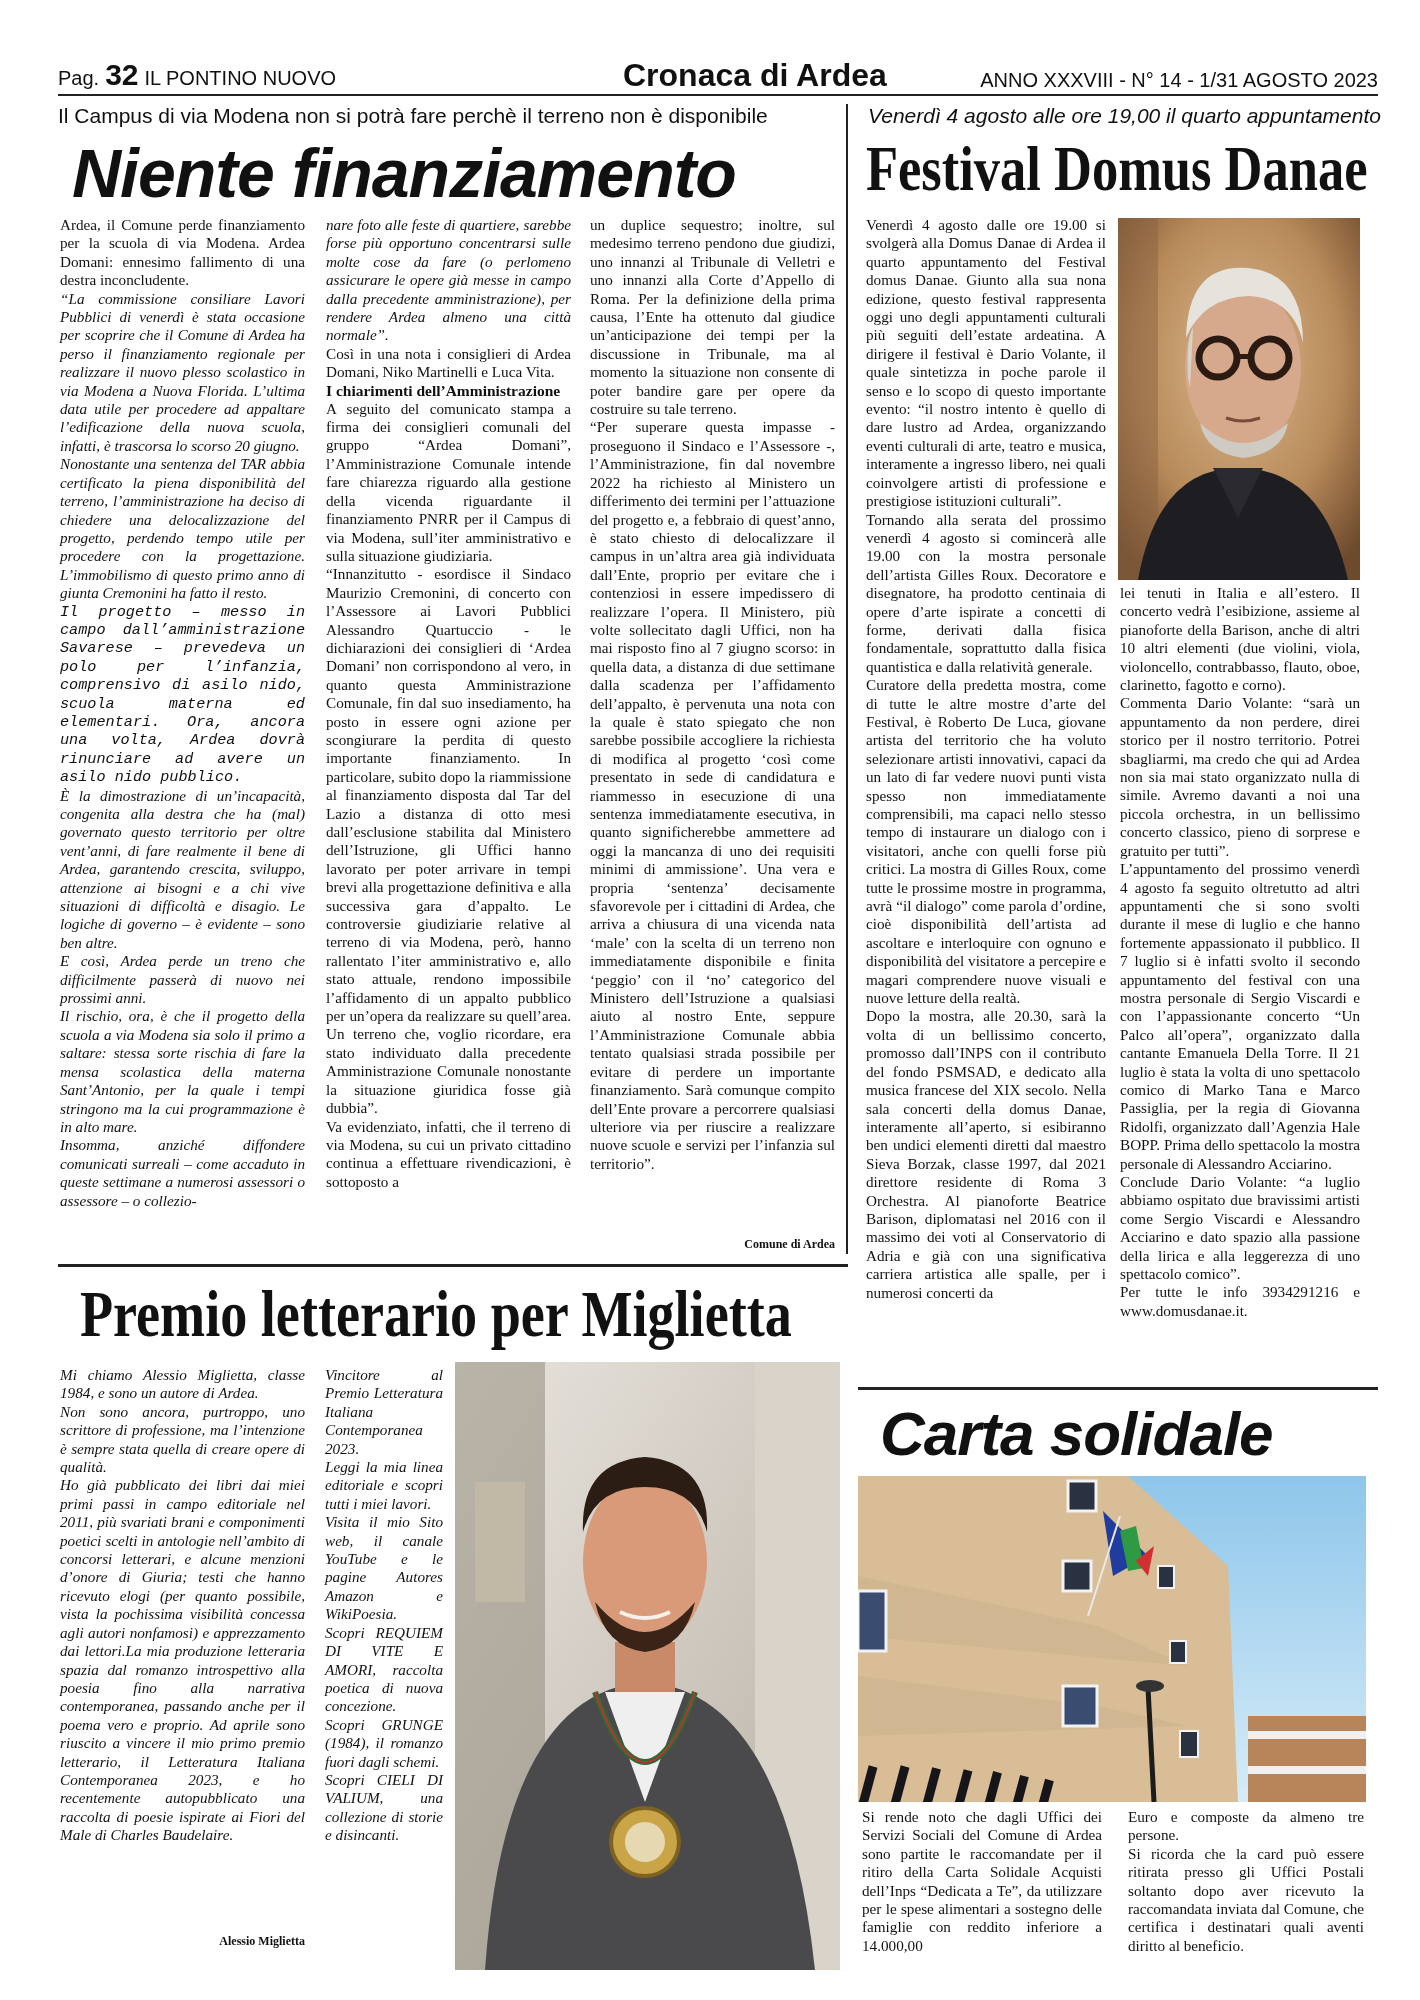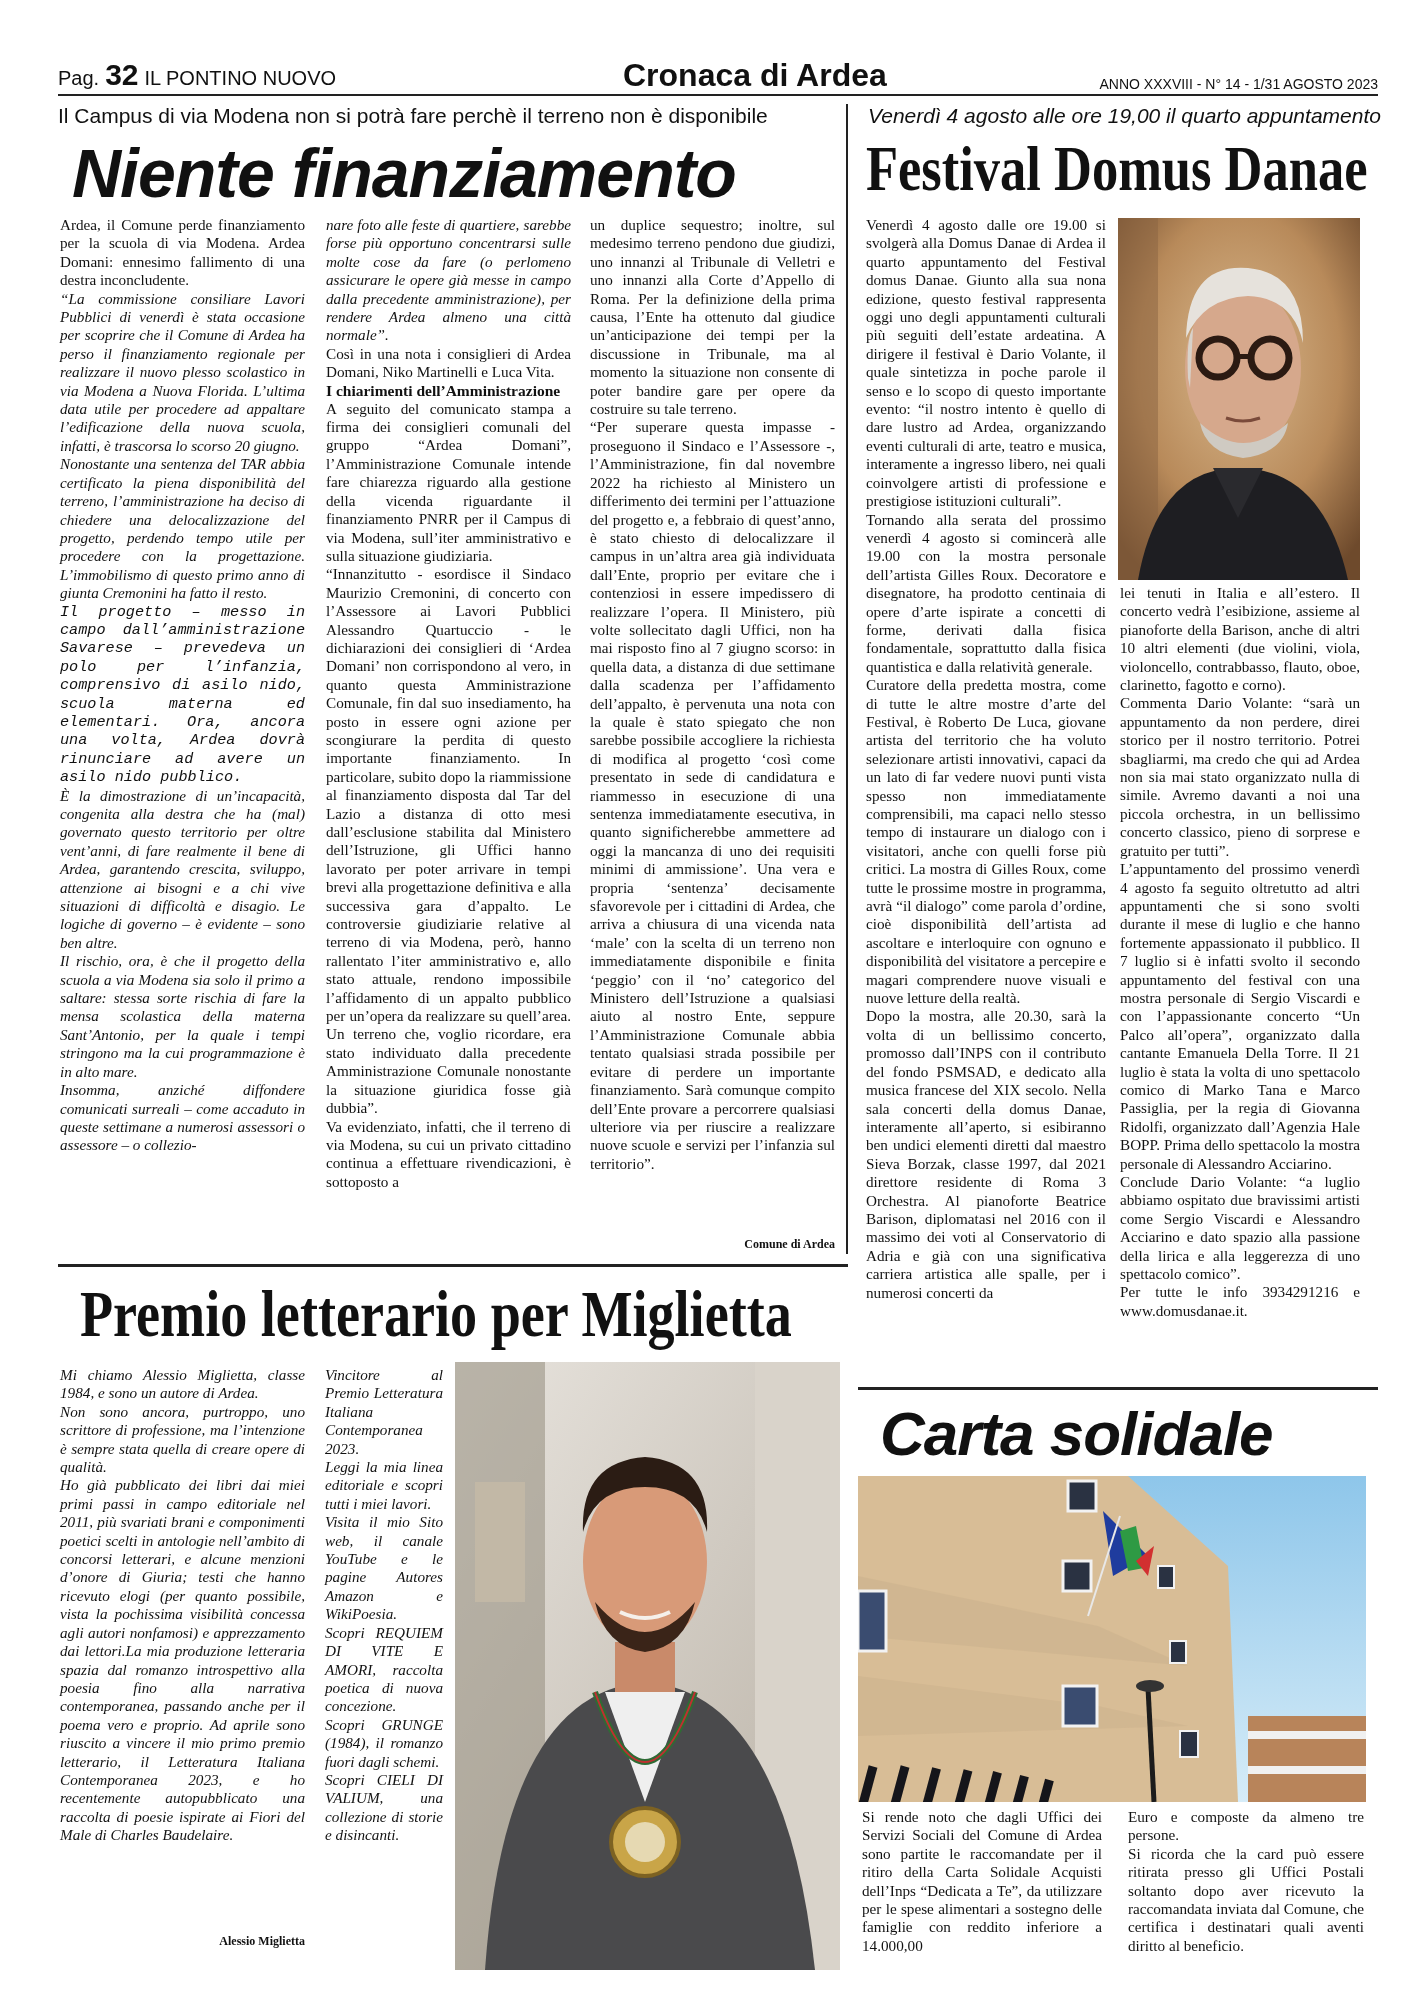--- a/index.html
+++ b/index.html
@@ -6,21 +6,21 @@
   body { width: 1420px; height: 2000px; position: relative; overflow: hidden; color: #111; font-family: "Liberation Serif", serif; }
   .abs { position: absolute; }
   .sans { font-family: "Liberation Sans", sans-serif; }
   .serif { font-family: "Liberation Serif", serif; }
 
   
   #mast { left: 58px; top: 60px; width: 1320px; height: 34px; border-bottom: 2px solid #222; }
   #mast .pag { position: absolute; left: 0; bottom: 2px; font-size: 20px; }
   #mast .pag b { font-size: 30px; font-weight: bold; margin: 0 6px; }
   #mast .sec { position: absolute; left: 565px; bottom: 0px; font-size: 32px; font-weight: bold; }
-  #mast .anno { position: absolute; right: 0; bottom: 2px; font-size: 14px; }
+  #mast .anno { position: absolute; right: 0; bottom: 2px; font-size: 20px; }
 
   .kicker { font-size: 21px; white-space: nowrap; }
   .headline-sans { font-size: 68px; font-weight: bold; font-style: italic; letter-spacing: -1px; white-space: nowrap; }
   .headline-serif { font-size: 64px; font-weight: bold; white-space: nowrap; transform: scaleX(0.82); transform-origin: left top; }
 
   .col { font-size: 15.2px; line-height: 18.4px; text-align: justify; hyphens: auto; }
   .col p { margin: 0; }
   .col .sub { font-weight: bold; font-size: 15.5px; line-height: 18px; }
   .col .sign { text-align: right; font-weight: bold; font-size: 12px; }
 
@@ -40,20 +40,21 @@
 
 <div class="abs sans kicker" style="left:58px; top:104px;">Il Campus di via Modena non si potrà fare perchè il terreno non è disponibile</div>
 <div class="abs sans headline-sans" style="left:72px; top:134px;">Niente finanziamento</div>
 
 <div class="abs col" id="fin-c1" style="left:60px; top:216px; width:245px;">
     <p>Ardea, il Comune perde finanziamento per la scuola di via Modena. Ardea Domani: ennesimo fallimento di una destra inconcludente.</p>
     <p style="font-style: italic;">“La commissione consiliare Lavori Pubblici di venerdì è stata occasione per scoprire che il Comune di Ardea ha perso il finanziamento regionale per realizzare il nuovo plesso scolastico in via Modena a Nuova Florida. L’ultima data utile per procedere ad appaltare l’edificazione della nuova scuola, infatti, è trascorsa lo scorso 20 giugno.</p>
     <p style="font-style: italic;">Nonostante una sentenza del TAR abbia certificato la piena disponibilità del terreno, l’amministrazione ha deciso di chiedere una delocalizzazione del progetto, perdendo tempo utile per procedere con la progettazione. L’immobilismo di questo primo anno di giunta Cremonini ha fatto il resto.</p>
     <p style="font-style: italic; font-family: Liberation Mono, monospace;">Il progetto – messo in campo dall’amministrazione Savarese – prevedeva un polo per l’infanzia, comprensivo di asilo nido, scuola materna ed elementari. Ora, ancora una volta, Ardea dovrà rinunciare ad avere un asilo nido pubblico.</p>
     <p style="font-style: italic;">È la dimostrazione di un’incapacità, congenita alla destra che ha (mal) governato questo territorio per oltre vent’anni, di fare realmente il bene di Ardea, garantendo crescita, sviluppo, attenzione ai bisogni e a chi vive situazioni di difficoltà e disagio. Le logiche di governo – è evidente – sono ben altre.</p>
+    <p style="font-style: italic;">E così, Ardea perde un treno che difficilmente passerà di nuovo nei prossimi anni.</p>
     <p style="font-style: italic;">Il rischio, ora, è che il progetto della scuola a via Modena sia solo il primo a saltare: stessa sorte rischia di fare la mensa scolastica della materna Sant’Antonio, per la quale i tempi stringono ma la cui programmazione è in alto mare.</p>
     <p style="font-style: italic;">Insomma, anziché diffondere comunicati surreali – come accaduto in queste settimane a numerosi assessori o assessore – o collezio-</p>
   </div>
 <div class="abs col" id="fin-c2" style="left:326px; top:216px; width:245px;">
     <p style="font-style: italic;">nare foto alle feste di quartiere, sarebbe forse più opportuno concentrarsi sulle molte cose da fare (o perlomeno assicurare le opere già messe in campo dalla precedente amministrazione), per rendere Ardea almeno una città normale”.</p>
     <p>Così in una nota i consiglieri di Ardea Domani, Niko Martinelli e Luca Vita.</p>
     <p class="sub">I chiarimenti dell’Amministrazione</p>
     <p>A seguito del comunicato stampa a firma dei consiglieri comunali del gruppo “Ardea Domani”, l’Amministrazione Comunale intende fare chiarezza riguardo alla gestione della vicenda riguardante il finanziamento PNRR per il Campus di via Modena, sull’iter amministrativo e sulla situazione giudiziaria.</p>
     <p>“Innanzitutto - esordisce il Sindaco Maurizio Cremonini, di concerto con l’Assessore ai Lavori Pubblici Alessandro Quartuccio - le dichiarazioni dei consiglieri di ‘Ardea Domani’ non corrispondono al vero, in quanto questa Amministrazione Comunale, fin dal suo insediamento, ha posto in essere ogni azione per scongiurare la perdita di questo importante finanziamento. In particolare, subito dopo la riammissione al finanziamento disposta dal Tar del Lazio a distanza di otto mesi dall’esclusione stabilita dal Ministero dell’Istruzione, gli Uffici hanno lavorato per poter arrivare in tempi brevi alla progettazione definitiva e alla successiva gara d’appalto. Le controversie giudiziarie relative al terreno di via Modena, però, hanno rallentato l’iter amministrativo e, allo stato attuale, rendono impossibile l’affidamento di un appalto pubblico per un’opera da realizzare su quell’area. Un terreno che, voglio ricordare, era stato individuato dalla precedente Amministrazione Comunale nonostante la situazione giuridica fosse già dubbia”.</p>
     <p>Va evidenziato, infatti, che il terreno di via Modena, su cui un privato cittadino continua a effettuare rivendicazioni, è sottoposto a</p>

